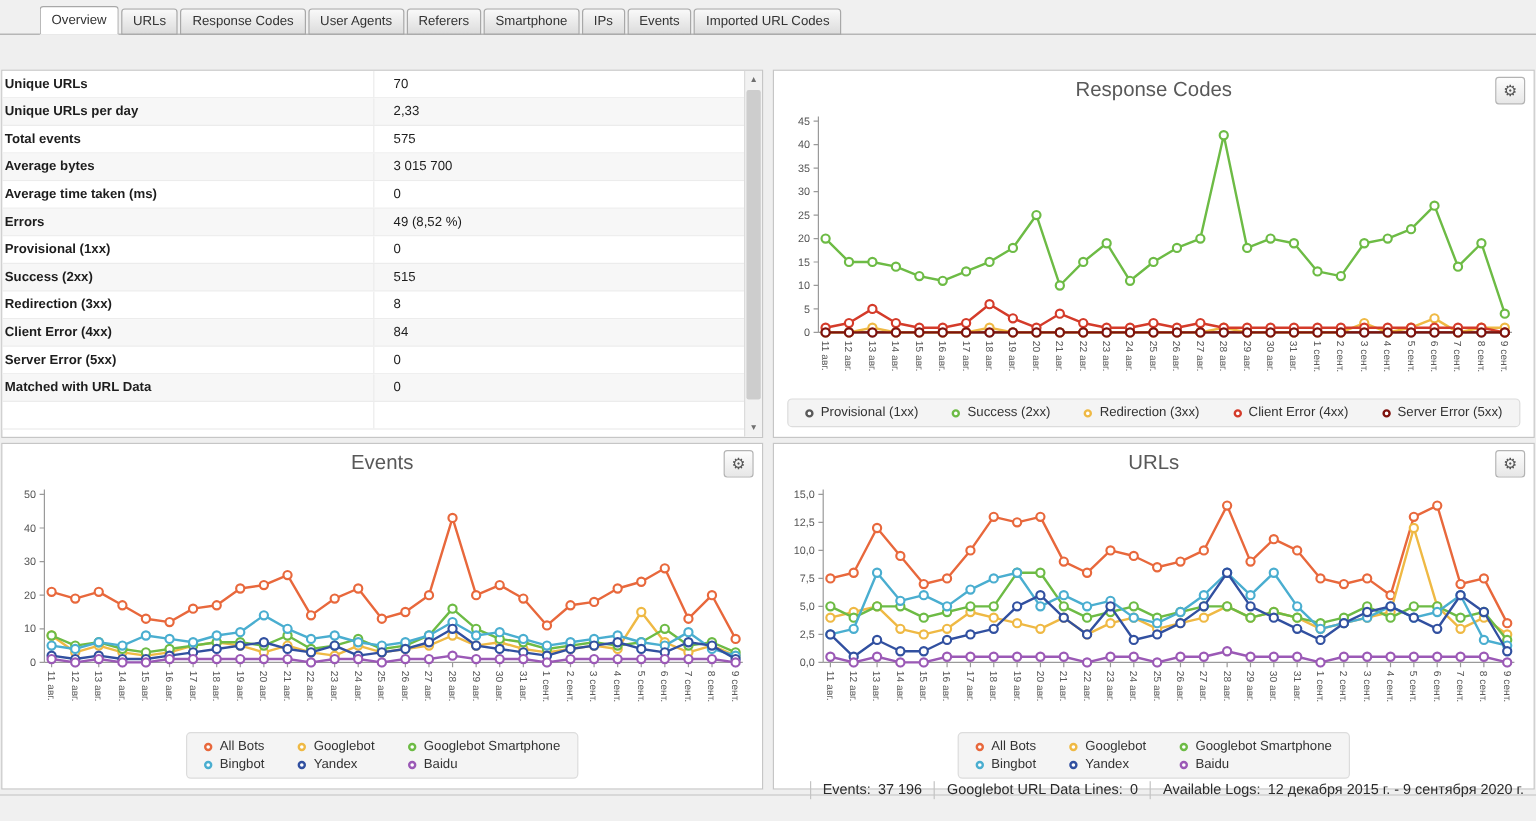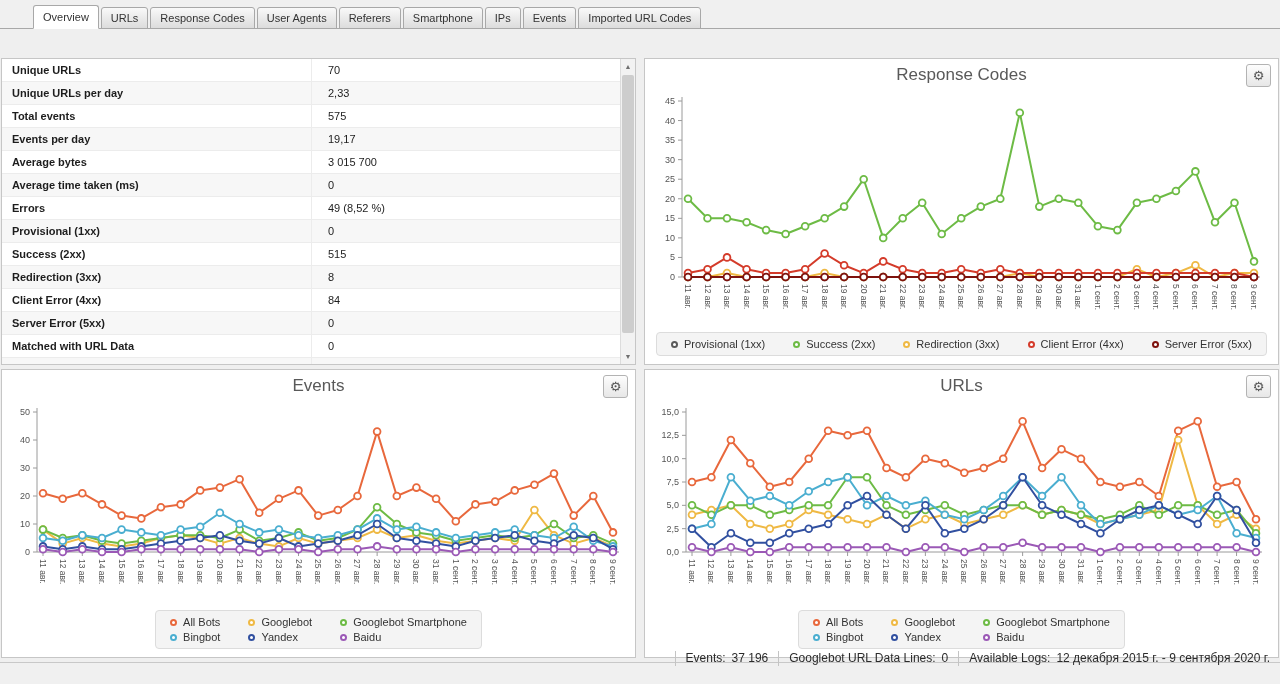--- a/index.html
+++ b/index.html
@@ -13,21 +13,21 @@
   .tab.active{background:#fff;height:24px;line-height:23px;border-bottom:1px solid #fff;margin-left:28px;}
 
   
   .content{position:absolute;left:1px;right:1px;top:58px;bottom:26px;display:grid;grid-template-columns:1fr 1fr;grid-template-rows:307px 1fr;gap:4px 8px;}
   .panel{background:#fff;border:1px solid #c6c6c6;position:relative;overflow:hidden;}
 
   
   .stats-table{position:absolute;left:0;top:0;right:15px;bottom:0;overflow:hidden;}
   .trow{display:flex;height:23px;align-items:center;border-bottom:1px solid #ececec;font-size:11px;background:#fff;}
   .trow:nth-child(even){background:#f7f7f7;}
-  .tlabel{flex:0 0 50%;padding-left:10px;font-weight:bold;color:#1d1d1d;}
+  .tlabel{flex:0 0 50%;padding-left:2px;font-weight:bold;color:#1d1d1d;}
   .tvalue{flex:1;padding-left:16px;color:#1d1d1d;border-left:1px solid #ececec;height:100%;display:flex;align-items:center;}
   .vscroll{position:absolute;top:0;right:0;bottom:0;width:15px;background:#f2f2f2;border-left:1px solid #dcdcdc;}
   .vs-btn{position:absolute;left:0;right:0;height:15px;color:#6f6f6f;font-size:7px;display:flex;align-items:center;justify-content:center;cursor:pointer;}
   .vs-thumb{position:absolute;left:1px;right:1px;top:16px;height:258px;background:#cdcdcd;border-radius:2px;cursor:pointer;}
 
   
   .chart-panel{display:flex;flex-direction:column;}
   .panel-header{position:relative;flex:0 0 32px;display:flex;align-items:center;justify-content:center;}
   .panel-title{font-size:17px;color:#595959;}
   .gear-btn{position:absolute;right:7px;top:5px;width:25px;height:23px;border:1px solid #b3b3b3;border-radius:3px;background:linear-gradient(#fdfdfd,#e7e7e7);display:flex;align-items:center;justify-content:center;font-size:13px;color:#555;cursor:pointer;}
@@ -68,24 +68,20 @@
             <div class="tlabel">Unique URLs</div>
             <div class="tvalue">70</div>
           </div>
           <div class="trow">
             <div class="tlabel">Unique URLs per day</div>
             <div class="tvalue">2,33</div>
           </div>
           <div class="trow">
             <div class="tlabel">Total events</div>
             <div class="tvalue">575</div>
-          </div>
-          <div class="trow">
-            <div class="tlabel">Events per day</div>
-            <div class="tvalue">19,17</div>
           </div>
           <div class="trow">
             <div class="tlabel">Average bytes</div>
             <div class="tvalue">3 015 700</div>
           </div>
           <div class="trow">
             <div class="tlabel">Average time taken (ms)</div>
             <div class="tvalue">0</div>
           </div>
           <div class="trow">

